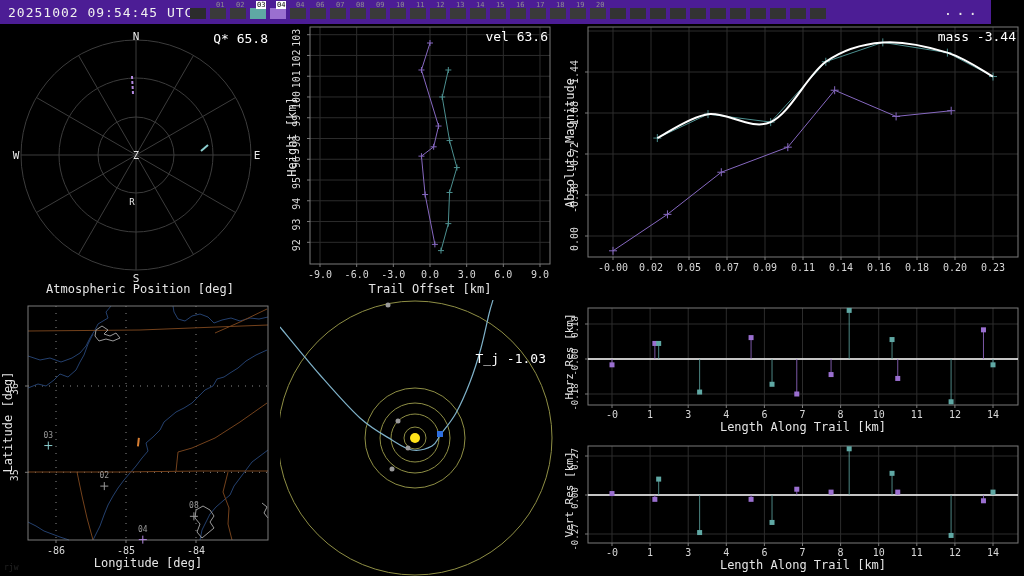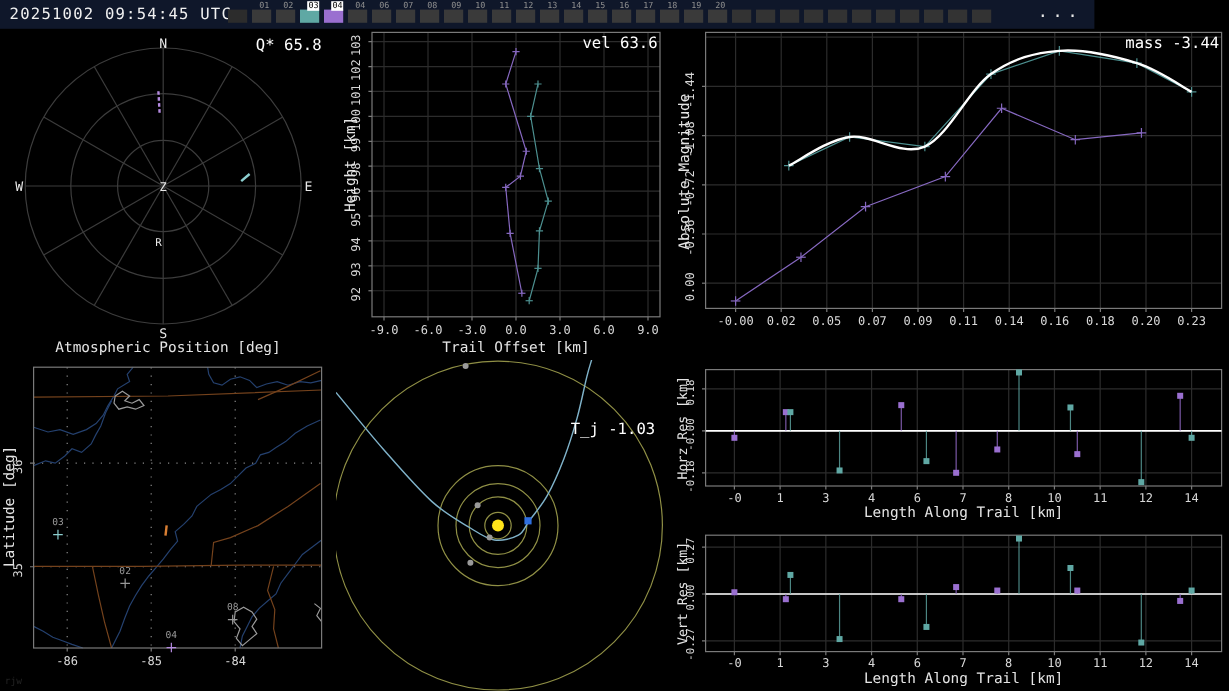--- a/index.html
+++ b/index.html
@@ -1,18 +1,18 @@
 <!DOCTYPE html>
 <html><head>
 <meta charset="utf-8">
 <style>
   html,body{margin:0;padding:0;background:#000;}
   body{width:1024px;height:576px;overflow:hidden;position:relative;
        font-family:"DejaVu Sans Mono",monospace;color:#e8e8e8;}
-  .topbar{position:absolute;left:0;top:0;width:912px;height:24px;background:#0f172a;}
+  .topbar{position:absolute;left:0;top:0;width:991px;height:24px;background:#4c1d95;}
   .ts{position:absolute;left:8px;top:5px;font-size:13px;letter-spacing:1px;color:#f0f0f0;white-space:pre;}
   .boxes{position:absolute;left:190px;top:0;height:24px;display:flex;}
   .slot{position:relative;width:20px;height:24px;}
   .sbox{position:absolute;left:0;top:8px;width:16px;height:11px;background:#3a3a3a;}
   .slabel{position:absolute;left:6px;top:1px;font-size:7px;line-height:8px;color:#8f8f8f;letter-spacing:0;}
   .slabel.active{background:#fff;color:#000;padding:0 1px;}
   .menu{position:absolute;right:10px;top:2px;font-size:14px;letter-spacing:4px;color:#e8e8e8;cursor:default;}
   .panel{position:absolute;}
   .anno{position:absolute;font-size:13px;color:#fff;white-space:pre;}
   .axlabel{position:absolute;font-size:12px;color:#e4e4e4;text-align:center;white-space:pre;}
@@ -430,20 +430,21 @@
         <line x1="193.89999999999992" y1="212.31299999999982" x2="193.89999999999992" y2="220.31299999999982" stroke="#9a9a9a" stroke-width="1"></line>
         <text x="193.89999999999992" y="208.31299999999982" font-size="8" fill="#9a9a9a" font-family="&quot;DejaVu Sans Mono&quot;,monospace" text-anchor="middle">08</text>
       </g>
       <g>
         <line x1="138.79999999999964" y1="239.6140000000001" x2="146.79999999999964" y2="239.6140000000001" stroke="#b48ae0" stroke-width="1"></line>
         <line x1="142.79999999999964" y1="235.6140000000001" x2="142.79999999999964" y2="243.6140000000001" stroke="#b48ae0" stroke-width="1"></line>
         <text x="142.79999999999964" y="231.6140000000001" font-size="8" fill="#9a9a9a" font-family="&quot;DejaVu Sans Mono&quot;,monospace" text-anchor="middle">04</text>
       </g>
       <line x1="137.90000000000012" y1="146.41000000000025" x2="138.90000000000012" y2="137.78000000000011" stroke="#d97f33" stroke-width="2"></line>
     </svg>
+  <div class="axlabel" style="left:18px;top:256px;width:260px;">Longitude [deg]</div>
   <div class="axlabel rot" style="left:-92px;top:115px;width:200px;">Latitude [deg]</div>
 </div>
 
 <div class="panel" id="p-orbit" style="left:280px;top:300px;width:280px;height:276px;">
   <svg id="svg-orbit" width="280" height="276">
       <circle cx="135" cy="138" r="11" fill="none" stroke="#8f8f45" stroke-width="1"></circle>
       <circle cx="135" cy="138" r="24" fill="none" stroke="#8f8f45" stroke-width="1"></circle>
       <circle cx="135" cy="138" r="35" fill="none" stroke="#8f8f45" stroke-width="1"></circle>
       <circle cx="135" cy="138" r="50" fill="none" stroke="#8f8f45" stroke-width="1"></circle>
       <circle cx="135" cy="138" r="137" fill="none" stroke="#8f8f45" stroke-width="1"></circle>

